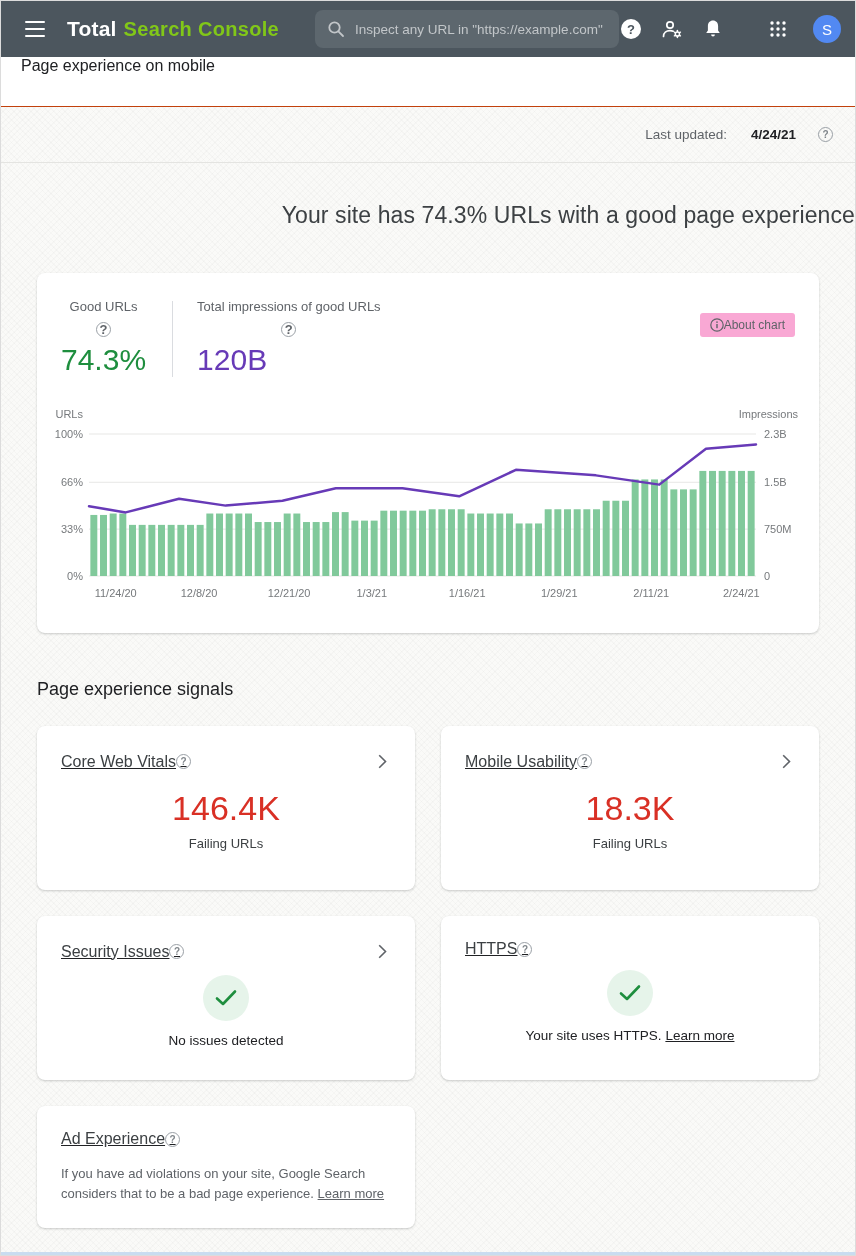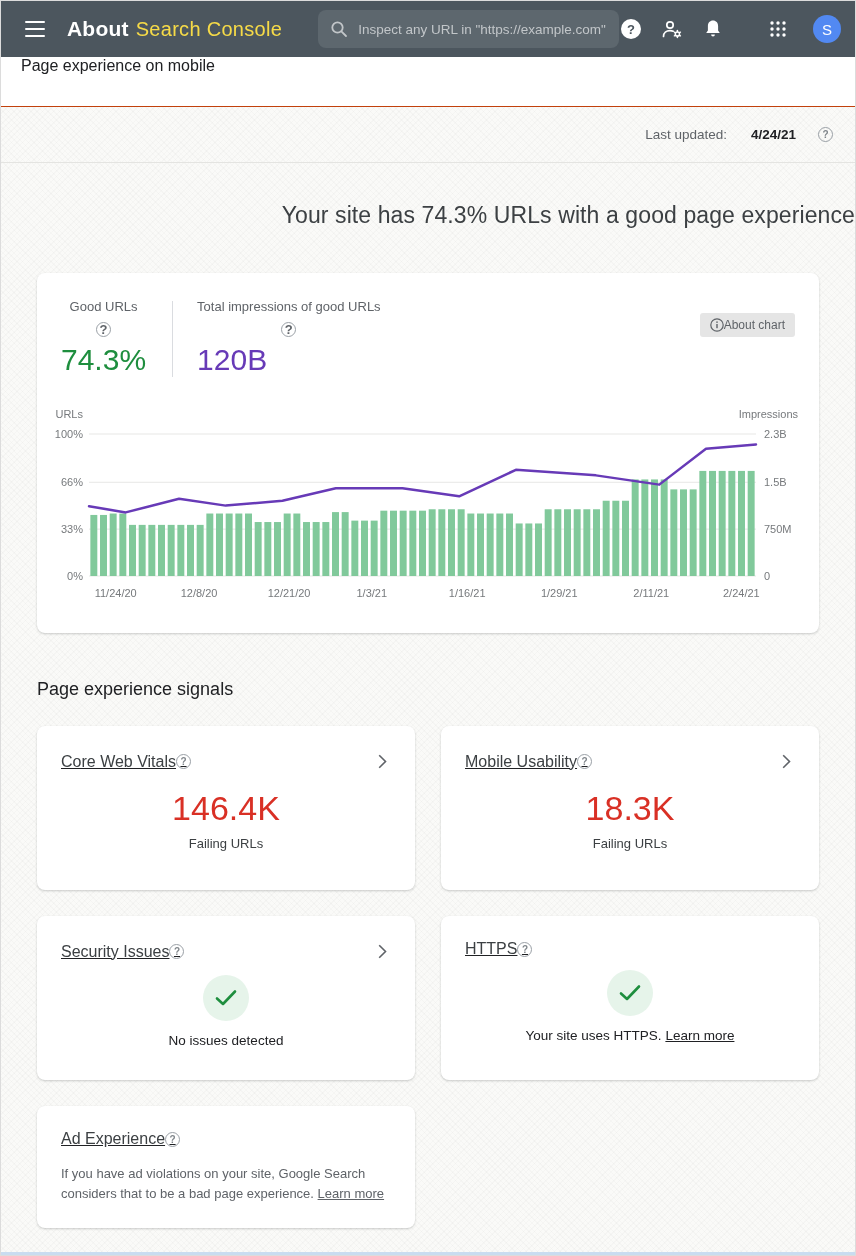--- a/index.html
+++ b/index.html
@@ -5,21 +5,21 @@
   * { margin:0; padding:0; box-sizing:border-box; }
   html,body { background:#fff; }
   body { font-family:"Liberation Sans", sans-serif; color:#202124; }
   .page { position:relative; width:856px; height:1256px; border:1px solid #dcdcdc; overflow:hidden; background:#fff; }
 
   
   .topbar { height:56px; background:#4c565e; display:flex; align-items:center; padding:0 14px 0 18px; }
   .hamburger { background:none; border:none; cursor:pointer; padding:6px; margin-right:16px; display:flex; }
   .logo { display:flex; align-items:baseline; gap:7px; white-space:nowrap; }
   .logo-bold { color:#fff; font-size:21px; font-weight:700; letter-spacing:.2px; }
-  .logo-light { color:#fde047; font-size:20px; font-weight:400; letter-spacing:.3px; opacity:.96; }
+  .logo-light { color:#84cc16; font-size:20px; font-weight:700; letter-spacing:.3px; opacity:.96; }
   .searchbox { margin-left:36px; width:322px; height:38px; background:#5d676e; border-radius:8px; display:flex; align-items:center; padding:0 12px; gap:10px; }
   .searchbox input { flex:1; background:transparent; border:none; outline:none; color:#e8eaed; font-size:13.5px; font-family:inherit; }
   .searchbox input::placeholder { color:#c2c6c9; }
   .topbar-icons { margin-left:auto; display:flex; align-items:center; gap:17px; }
   .tb-btn { background:none; border:none; cursor:pointer; display:flex; align-items:center; justify-content:center; width:24px; height:24px; }
   .help-bubble { width:20px; height:20px; border-radius:50%; background:#fff; color:#4c565e; font-size:13px; font-weight:700; display:flex; align-items:center; justify-content:center; }
   .apps-gap { margin-left:24px; }
   .avatar { width:28px; height:28px; border-radius:50%; background:#5289f2; color:#fff; font-size:15px; display:flex; align-items:center; justify-content:center; border:none; cursor:pointer; margin-left:6px; }
 
   
@@ -39,21 +39,21 @@
   h1.hero { margin-top:39px; text-align:right; font-size:23px; font-weight:400; color:#3c4043; letter-spacing:.1px; }
 
   
   .card { background:#fff; border-radius:8px; box-shadow:0 1px 2px rgba(60,64,67,.18), 0 1px 3px rgba(60,64,67,.08); }
   .chart-card { position:relative; margin:44px 36px 0; padding:26px 0 10px; }
   .summary-row { display:flex; align-items:stretch; padding:0 24px; }
   .summary-block .label-row { display:flex; align-items:center; gap:8px;flex-direction:column; }
   .summary-block .label-row span { font-size:13px; color:#5f6368; }
   .summary-value { margin-top:6px; font-size:30px; font-weight:400; }
   .summary-divider { width:1px; background:#dadce0; margin:2px 24px 0 26px; }
-  .about-chip { position:absolute; top:40px; right:24px; display:flex; align-items:center; background:#e5e5e5; border:none; border-radius:3px; padding:5px 10px; font-size:12px; color:#5f6368; font-family:inherit; cursor:pointer; }
+  .about-chip { position:absolute; top:40px; right:24px; display:flex; align-items:center; background:#f9a8d4; border:none; border-radius:3px; padding:5px 10px; font-size:12px; color:#5f6368; font-family:inherit; cursor:pointer; }
   .chart-mount { margin-top:18px; }
   .chart-mount svg { display:block; }
   .chart-mount text { font-family:"Liberation Sans", sans-serif; font-size:11px; fill:#76797c; }
 
   
   h2.signals-heading { margin:46px 36px 0; font-size:18px; font-weight:400; color:#202124; }
   .cards-grid { margin:26px 36px 0; display:grid; grid-template-columns:1fr 1fr; column-gap:26px; row-gap:26px; }
   .signal-card { padding:24px; min-height:164px; }
   .signal-card.short { min-height:110px; }
   .card-title-row { display:flex; align-items:center; gap:0;text-decoration:underline; }
@@ -77,21 +77,21 @@
 
   <header class="topbar">
     <button class="hamburger" aria-label="menu">
       <svg width="20" height="16" viewBox="0 0 20 16">
         <rect y="0" width="20" height="2" rx="1" fill="#fff"></rect>
         <rect y="7" width="20" height="2" rx="1" fill="#fff"></rect>
         <rect y="14" width="20" height="2" rx="1" fill="#fff"></rect>
       </svg>
     </button>
     <div class="logo">
-      <span class="logo-bold">About</span>
+      <span class="logo-bold">Total</span>
       <span class="logo-light">Search Console</span>
     </div>
     <div class="searchbox">
       <svg width="18" height="18" viewBox="0 0 18 18">
         <circle cx="7.5" cy="7.5" r="5.2" fill="none" stroke="#c2c6c9" stroke-width="1.8"></circle>
         <line x1="11.6" y1="11.6" x2="16" y2="16" stroke="#c2c6c9" stroke-width="1.8" stroke-linecap="round"></line>
       </svg>
       <input type="text" placeholder="Inspect any URL in &quot;https://example.com&quot;" style="">
     </div>
     <div class="topbar-icons">

